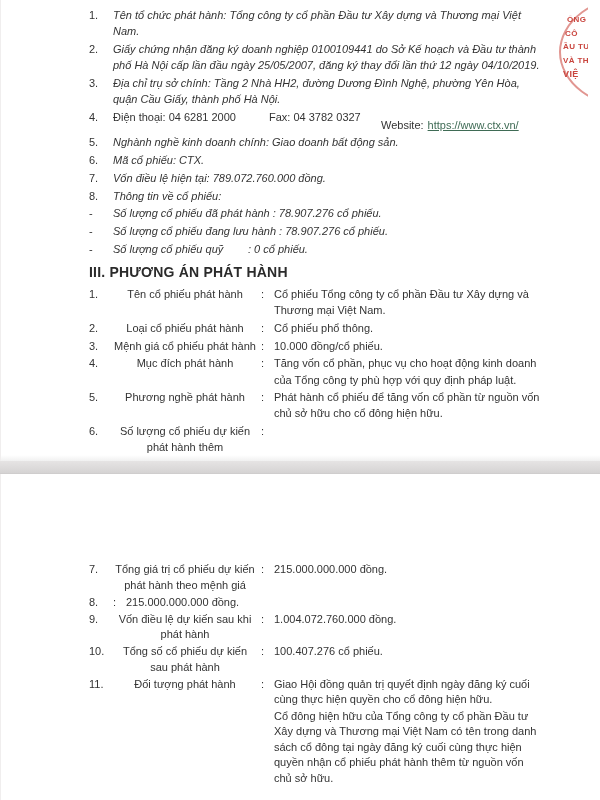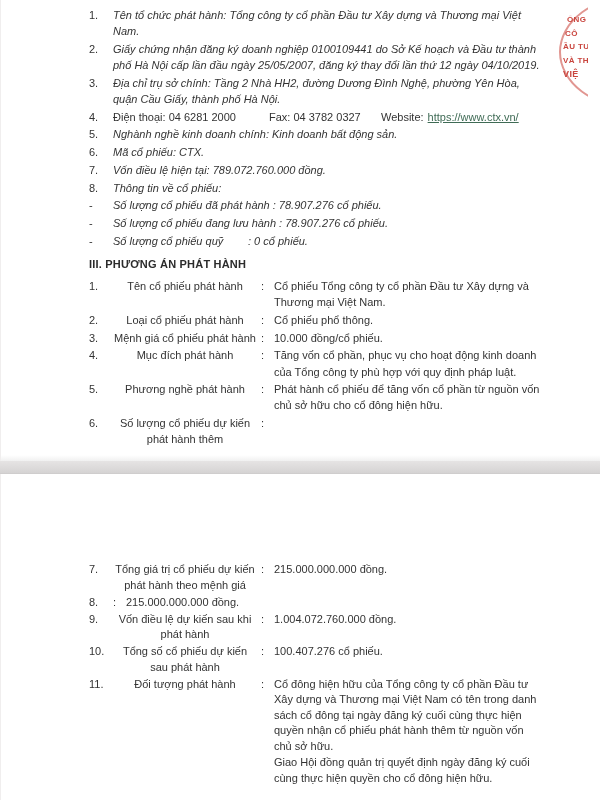--- a/index.html
+++ b/index.html
@@ -20,27 +20,27 @@
   .separator { height:13px; background:linear-gradient(180deg,#e6e4e4,#d5d3d3); border-bottom:1px solid #cfcdcd; }
   .page2 { height:326px; padding-top:88px; line-height:15.5px; }
 
   .row { display:flex; align-items:flex-start; margin:0 58px 1.5px 88px; }
   .num { flex:0 0 24px; }
   .itext { flex:1;font-style:italic; }
 
   .contact { display:flex; flex:1; }
   .c-phone { flex:0 0 156px; }
   .c-fax   { flex:0 0 112px; }
-  .c-web   { flex:1; white-space:nowrap; }
+  .c-web   { flex:1; white-space:nowrap;margin-top:8px; }
   .weblink { color:#3f6b55; text-decoration:underline; margin-left:4px; }
 
   .share .val { margin-left:3px; }
   .label-fixed { display:inline-block; width:132px; }
 
-  .heading { font-weight:bold; font-size:11px; margin:7px 58px 6px 88px; letter-spacing:.2px; color:#2b2b2b; }
+  .heading { font-weight:bold; font-size:14px; margin:7px 58px 6px 88px; letter-spacing:.2px; color:#2b2b2b; }
 
   .lv .label { flex:0 0 148px; padding-right:4px;text-align:center; }
   .lv .colon { flex:0 0 13px; }
   .lv .val   { flex:1; }
   .val p + p { margin-top:1px; }
 
   
   .stamp { position:absolute; top:0; right:12px; width:32px; height:112px; overflow:hidden; }
   .stamp-ring {
     position:absolute; left:3px; top:-5px; width:152px; height:114px;
@@ -77,21 +77,21 @@
     <span class="num">4.</span>
     <span class="contact">
       <span class="c-phone">Điện thoại: 04 6281 2000</span>
       <span class="c-fax">Fax: 04 3782 0327</span>
       <span class="c-web"><span>Website:</span><span class="weblink">https://www.ctx.vn/</span></span>
     </span>
   </div>
 
   <div class="row">
     <span class="num">5.</span>
-    <span class="itext">Nghành nghề kinh doanh chính: Kinh doanh bất động sản.</span>
+    <span class="itext">Nghành nghề kinh doanh chính: Giao doanh bất động sản.</span>
   </div>
   <div class="row">
     <span class="num">6.</span>
     <span class="itext">Mã cổ phiếu: CTX.</span>
   </div>
   <div class="row">
     <span class="num">7.</span>
     <span class="itext">Vốn điều lệ hiện tại: 789.072.760.000 đồng.</span>
   </div>
   <div class="row">
@@ -187,18 +187,18 @@
     <span class="num">10.</span>
     <span class="label">Tổng số cổ phiếu dự kiến sau phát hành</span>
     <span class="colon">:</span>
     <span class="val">100.407.276 cổ phiếu.</span>
   </div>
   <div class="row lv">
     <span class="num">11.</span>
     <span class="label">Đối tượng phát hành</span>
     <span class="colon">:</span>
     <span class="val">
+        <p>Giao Hội đồng quản trị quyết định ngày đăng ký cuối cùng thực hiện quyền cho cổ đông hiện hữu.</p>
         <p>Cổ đông hiện hữu của Tổng công ty cổ phần Đầu tư Xây dựng và Thương mại Việt Nam có tên trong danh sách cổ đông tại ngày đăng ký cuối cùng thực hiện quyền nhận cổ phiếu phát hành thêm từ nguồn vốn chủ sở hữu.</p>
-        <p>Giao Hội đồng quản trị quyết định ngày đăng ký cuối cùng thực hiện quyền cho cổ đông hiện hữu.</p>
       </span>
   </div>
 
 </div>
 
 </body></html>

